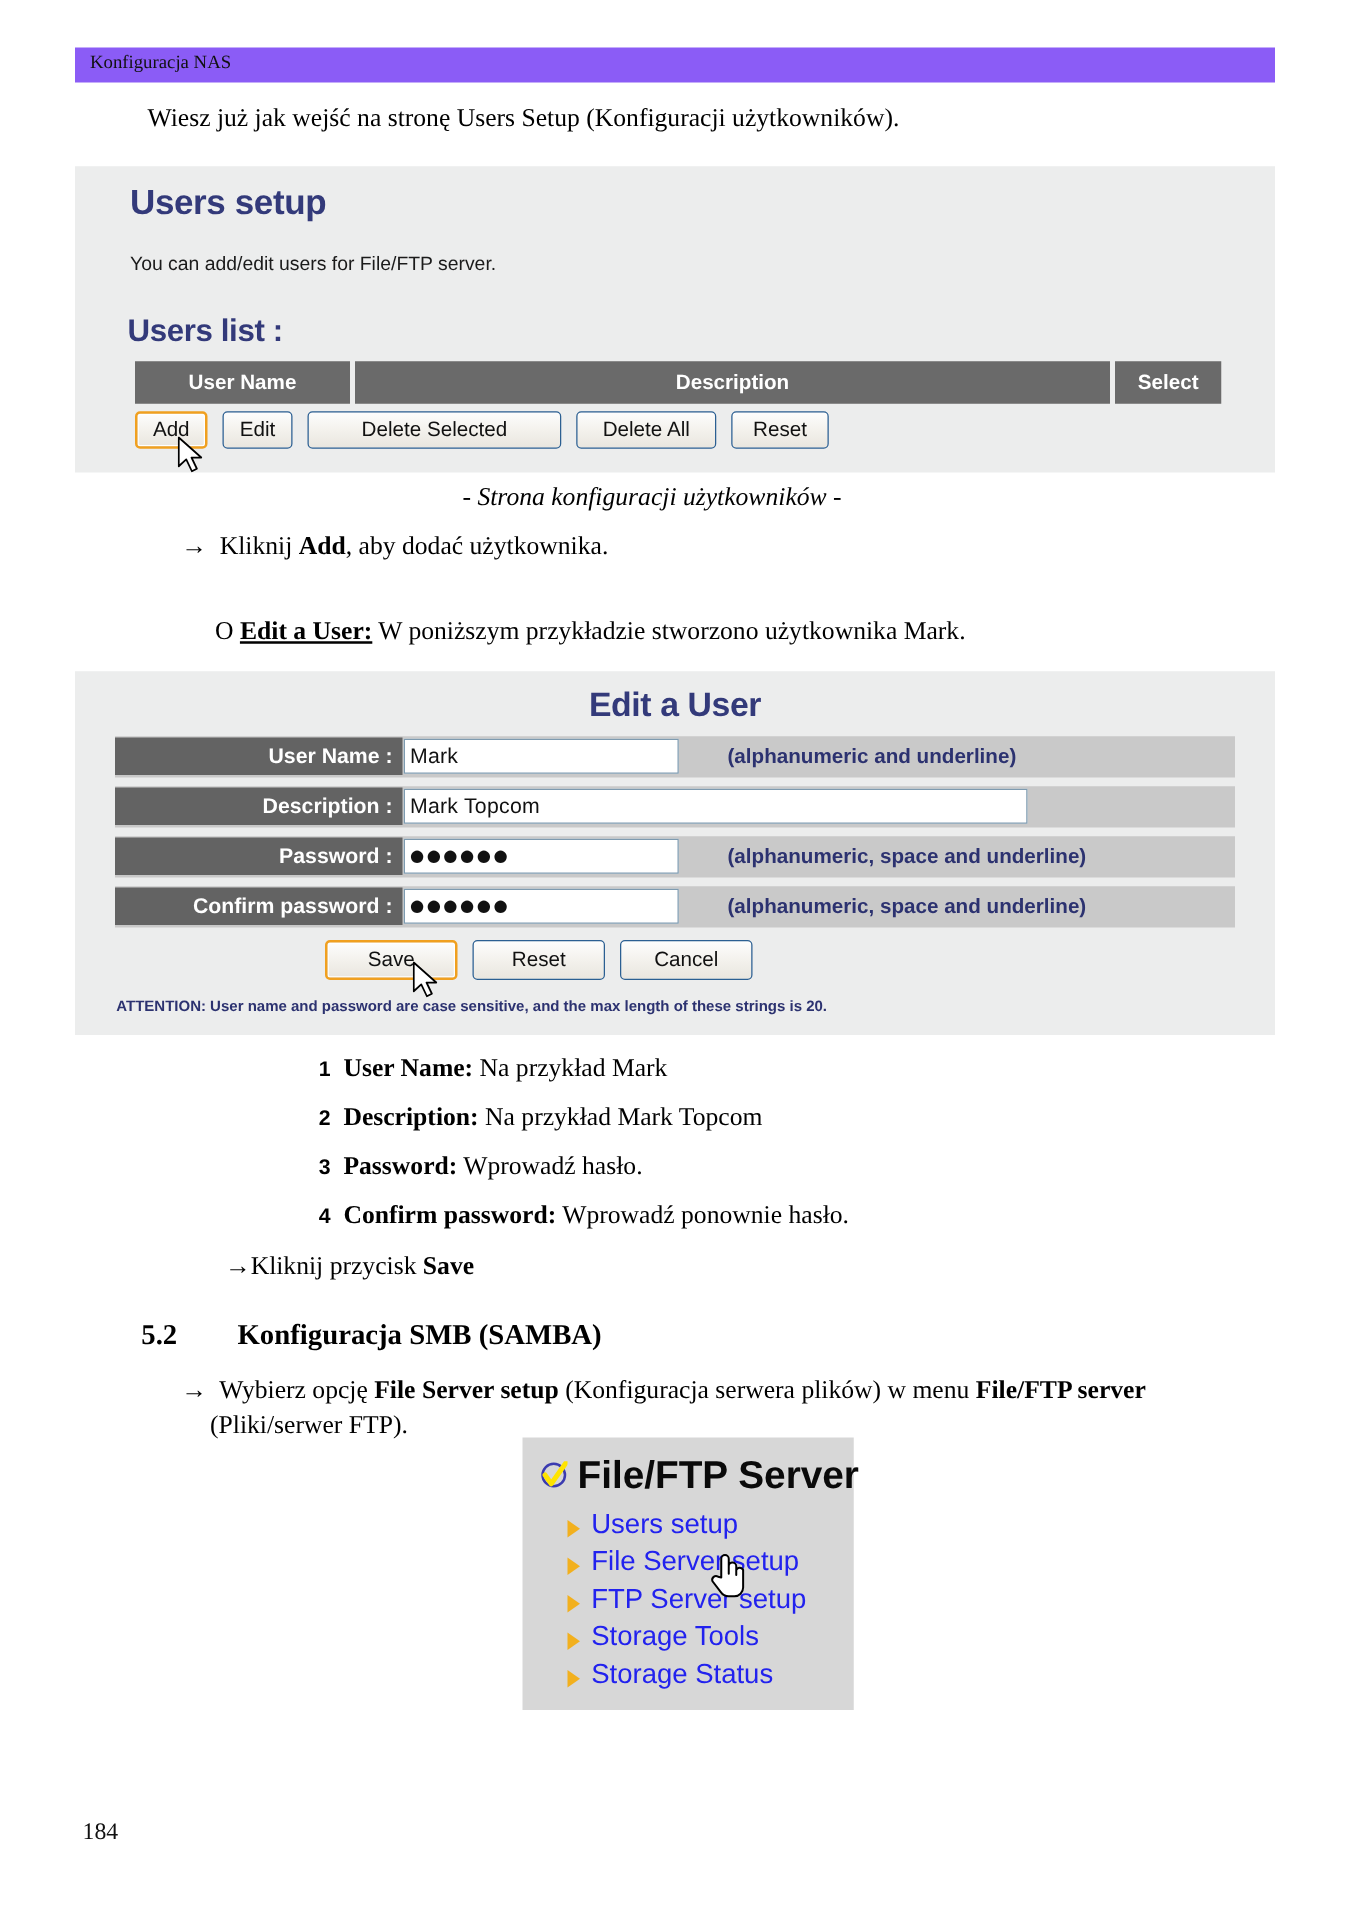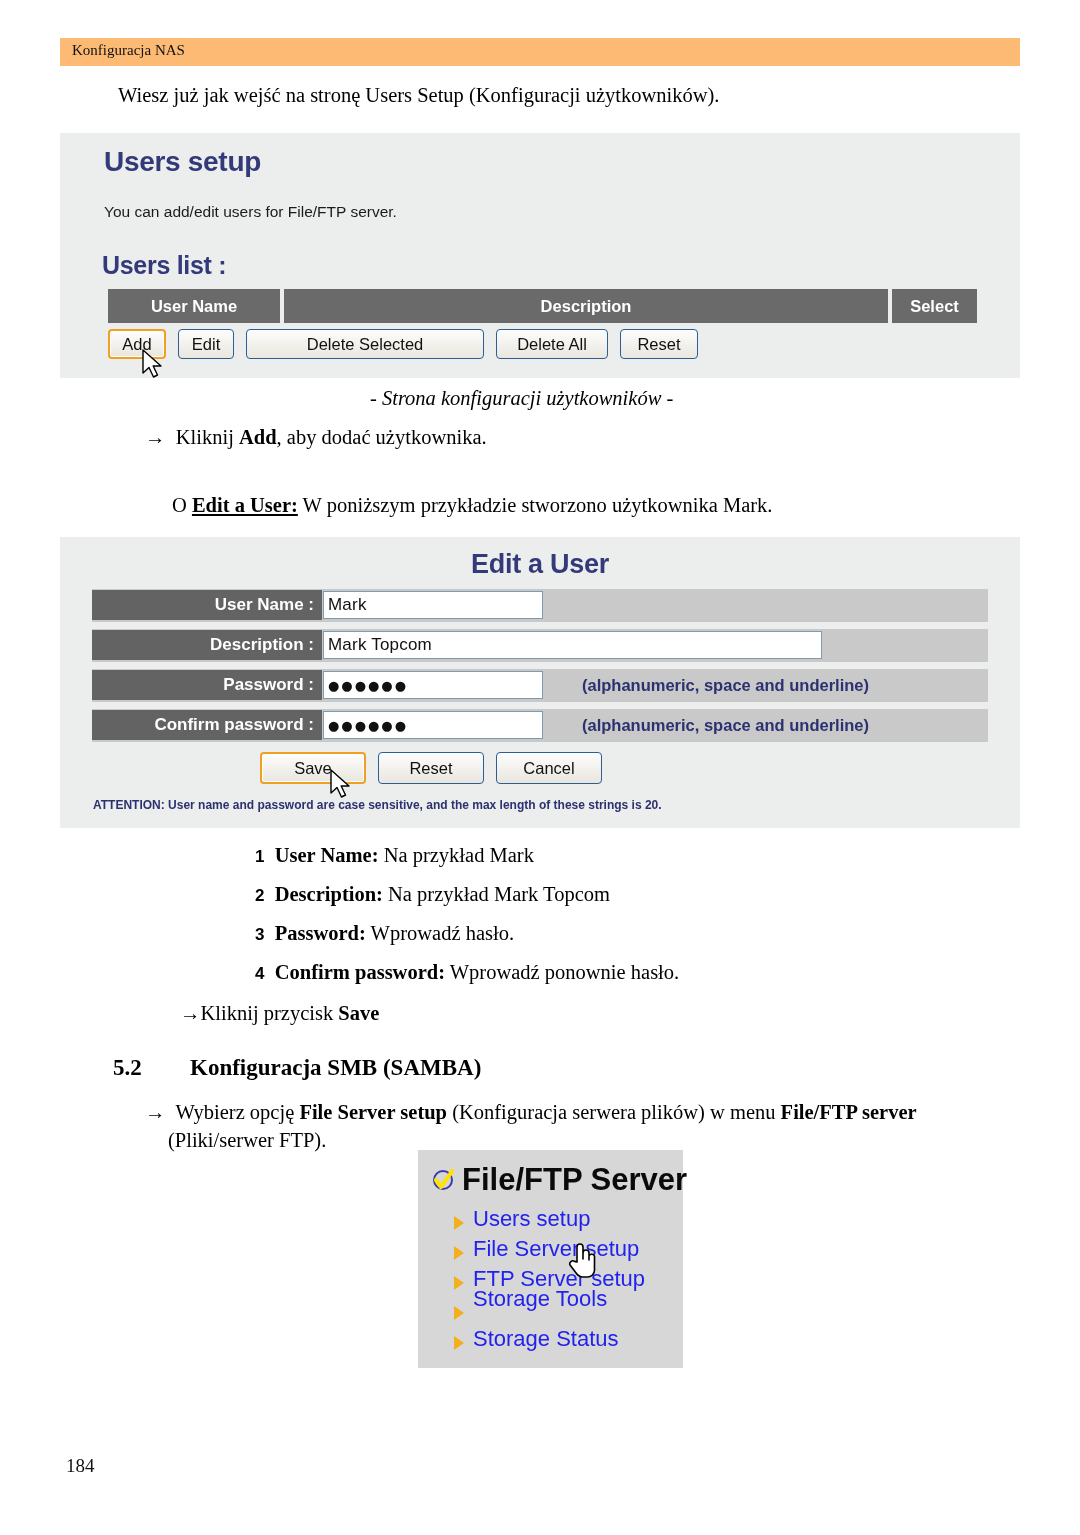--- a/index.html
+++ b/index.html
@@ -8,21 +8,21 @@
     background:#ffffff;
     font-family:"Liberation Serif", serif;
     color:#000;
     position:relative;
     overflow:hidden;
   }
 
   
   .page-header{
     position:absolute;left:60px;top:38px;width:960px;height:28px;
-    background:#fdba74;
+    background:#8b5cf6;
     text-align:right;
   }
   .page-header .txt{
     position:absolute;left:12px;top:4px;
     font-size:15px;color:#111;
     font-family:"Liberation Serif", serif;
   }
 
   
   .para{
@@ -238,21 +238,21 @@
 
   <div class="thead" style="left:48px;top:156px;">
     <div class="th" style="width:172px;">User Name</div>
     <div class="th" style="width:604px;">Description</div>
     <div class="th" style="width:85px;">Select</div>
   </div>
 
   <div class="btnrow" style="left:48px;top:196px;">
     <div class="wbtn focus" style="width:58px;">Add</div>
     <div class="wbtn" style="width:56px;">Edit</div>
-    <div class="wbtn" style="width:238px;">Delete Selected</div>
+    <div class="wbtn" style="width:203px;">Delete Selected</div>
     <div class="wbtn" style="width:112px;">Delete All</div>
     <div class="wbtn" style="width:78px;">Reset</div>
   </div>
 
   <div class="cursor" style="left:82px;top:216px;">
     <svg viewBox="0 0 26 34" width="26" height="34">
       <polygon points="1,1 1,24 7,18.5 11.5,28 15.5,26 11.2,17 19,17" fill="#ffffff" stroke="#000000" stroke-width="1.4" stroke-linejoin="round"></polygon>
     </svg>
   </div>
 </div>
@@ -269,20 +269,21 @@
   <span class="b u">Edit a User:</span><span> W poniższym przykładzie stworzono użytkownika Mark.</span>
 </div>
 
 <div class="ui-panel" style="left:60px;top:537px;width:960px;height:291px;">
 
   <div class="ui-h1" style="left:0;top:12px;width:960px;text-align:center;font-size:27px;">Edit a User</div>
 
   <div class="eu-row" style="left:32px;top:52px;width:896px;height:33px;"></div>
   <div class="eu-label" style="left:32px;top:53px;width:230px;">User Name  :</div>
   <div class="eu-input" style="left:263px;top:54px;width:220px;">Mark</div>
+  <div class="eu-hint" style="left:522px;top:53px;">(alphanumeric and underline)</div>
 
   <div class="eu-row" style="left:32px;top:92px;width:896px;height:33px;"></div>
   <div class="eu-label" style="left:32px;top:93px;width:230px;">Description  :</div>
   <div class="eu-input" style="left:263px;top:94px;width:499px;">Mark Topcom</div>
   <div class="eu-hint" style="left:778px;top:93px;"></div>
 
   <div class="eu-row" style="left:32px;top:132px;width:896px;height:33px;"></div>
   <div class="eu-label" style="left:32px;top:133px;width:230px;">Password  :</div>
   <div class="eu-input pw" style="left:263px;top:134px;width:220px;">●●●●●●</div>
   <div class="eu-hint" style="left:522px;top:133px;">(alphanumeric, space and underline)</div>
@@ -346,21 +347,21 @@
   <div class="ftp-arrow" style="left:36px;top:66px;"></div>
   <div class="ftp-item" style="left:55px;top:56px;">Users setup</div>
 
   <div class="ftp-arrow" style="left:36px;top:96px;"></div>
   <div class="ftp-item" style="left:55px;top:86px;">File Server setup</div>
 
   <div class="ftp-arrow" style="left:36px;top:126px;"></div>
   <div class="ftp-item" style="left:55px;top:116px;">FTP Server setup</div>
 
   <div class="ftp-arrow" style="left:36px;top:156px;"></div>
-  <div class="ftp-item" style="left:55px;top:136px;">Storage Tools</div>
+  <div class="ftp-item" style="left:55px;top:146px;">Storage Tools</div>
 
   <div class="ftp-arrow" style="left:36px;top:186px;"></div>
   <div class="ftp-item" style="left:55px;top:176px;">Storage Status</div>
 
   <div class="handcur" style="left:147px;top:90px;">
     <svg viewBox="0 0 34 40" width="34" height="40">
       <path d="M12,22 L12,7 a3,3 0 0 1 6,0 L18,19 L18,13 a3,3 0 0 1 6,0 L24,20 L24,16 a3,3 0 0 1 5.5,0 L29.5,30 a7,7 0 0 1 -7,7 L18,37 a8,8 0 0 1 -6.5,-3.5 L5,25 a3,3 0 0 1 4.5,-3.6 z" fill="#ffffff" stroke="#000000" stroke-width="1.6" stroke-linejoin="round"></path>
     </svg>
   </div>
 </div>

